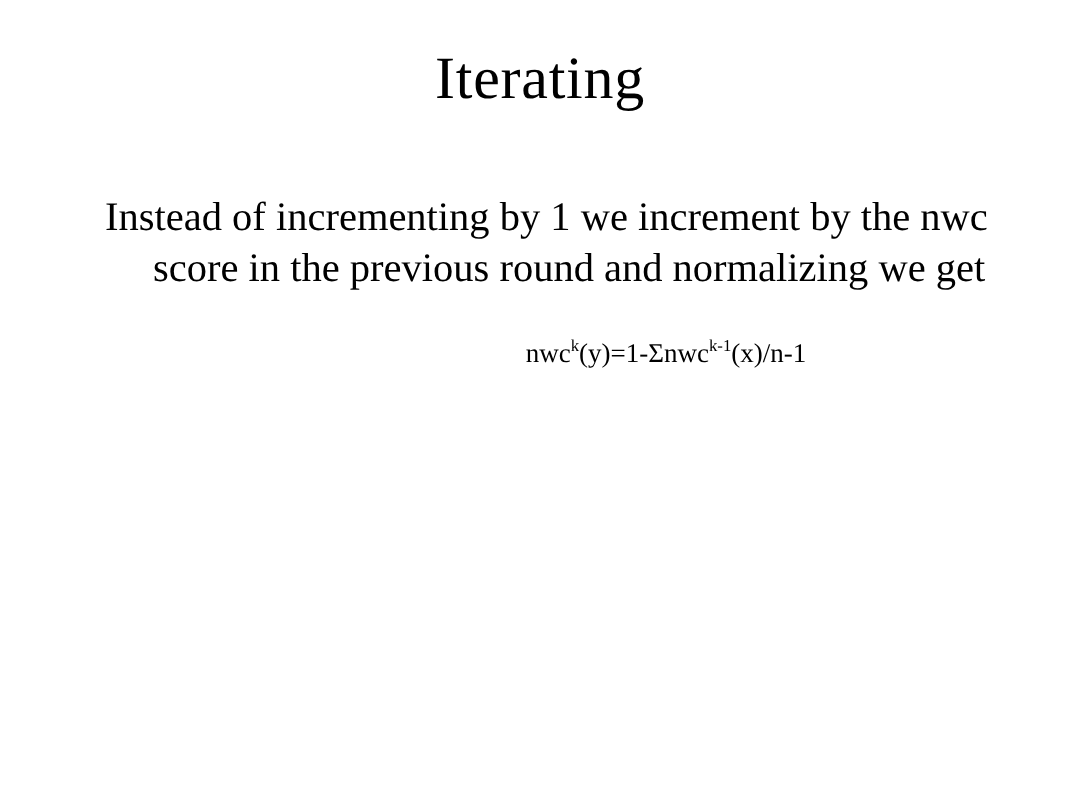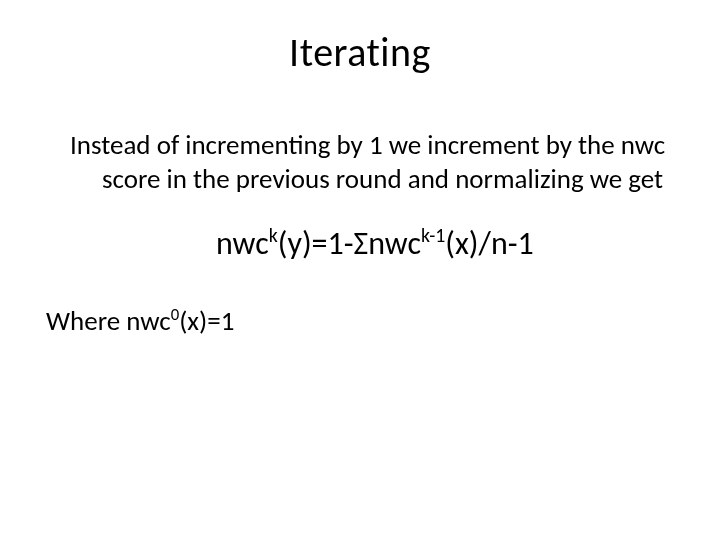--- a/index.html
+++ b/index.html
@@ -9,20 +9,21 @@
     height: 540px;
     background: #fff;
     font-family: Calibri, "Segoe UI", Arial, sans-serif;
     color: #000;
   }
   .slide {
     width: 720px;
     height: 508px;
     position: relative;
     box-sizing: border-box;
+    font-family: Liberation Serif, serif;
   }
   .title {
     position: absolute;
     top: 28px;
     left: 0;
     width: 720px;
     text-align: center;
     font-size: 40px;
     font-weight: 400;
     letter-spacing: 0.5px;
@@ -36,21 +37,22 @@
     line-height: 1.25;
   }
   .para-indent {
     text-indent: -32px;
     padding-left: 66px;
     margin: 0 0 28px 0;
   }
   .formula {
     margin: 16px 0 40px 0;
     padding-left: 180px;
-    font-size: 32px;
+    font-size: 18px;
+    text-align: center;
   }
   .where {
     margin: 0;
     padding-left: 10px;
     font-size: 27px;
   }
   sup {
     font-size: 0.62em;
     vertical-align: super;
     line-height: 0;
@@ -64,19 +66,16 @@
   <div class="title">Iterating</div>
 
   <div class="body">
 
     <p class="para-indent">Instead of incrementing by 1 we increment by the nwc score in the previous round and normalizing we get</p>
 
     <div class="formula">
       <span>nwc</span><sup>k</sup><span>(y)=1-Σnwc</span><sup>k-1</sup><span>(x)/n-1</span>
     </div>
 
-    <p class="where">
-      <span>Where nwc</span><sup>0</sup><span>(x)=1</span>
-    </p>
 
   </div>
 
 </div>
 
 </body></html>

